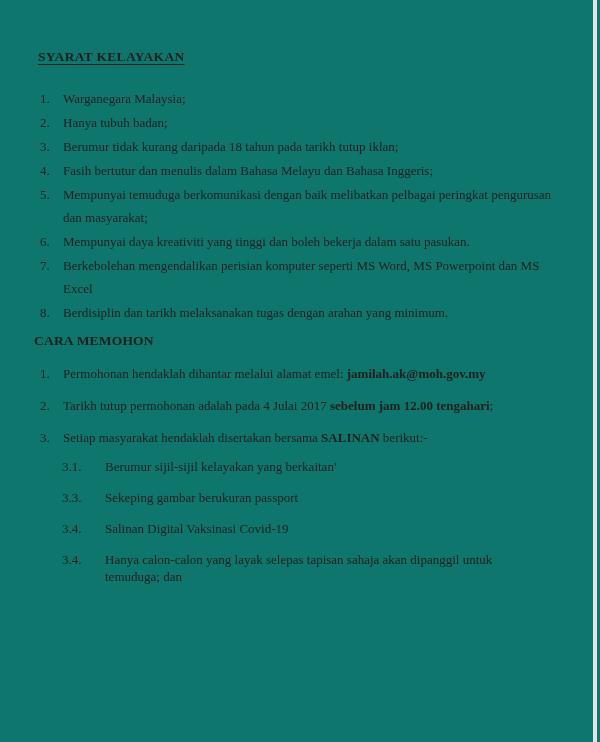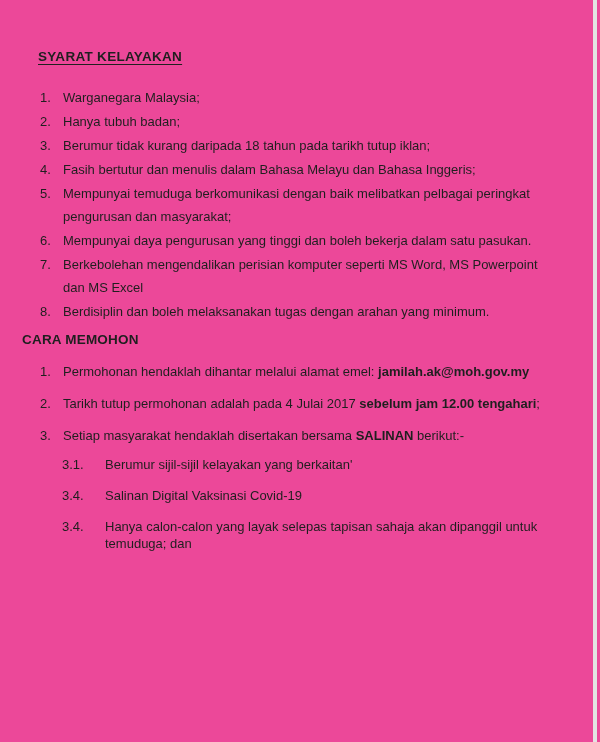--- a/index.html
+++ b/index.html
@@ -1,43 +1,43 @@
 <!DOCTYPE html>
 <html><head>
 <meta charset="utf-8">
 <style>
   html, body { margin: 0; padding: 0; }
   .page {
     position: relative;
     width: 600px;
     height: 742px;
-    background: #ec4899;
+    background: #0f766e;
     overflow: hidden;
-    font-family: Liberation Sans, sans-serif;
+    font-family: Liberation Serif, serif;
     font-size: 13px;
     color: #1f1f1f;
   }
   .edge-line {
     position: absolute;
     top: 0;
     right: 3px;
     width: 4px;
     height: 100%;
     background: #e3e3e3;
   }
   .doc-title {
     margin: 49px 0 0 38px;
     font-size: 13.5px;
     font-weight: 700;
     letter-spacing: 0.3px;
     text-decoration: underline;
     text-underline-offset: 3px;
   }
   .section-title {
-    margin: 9px 0 13px 22px;
+    margin: 9px 0 13px 34px;
     font-size: 13.5px;
     font-weight: 700;
     letter-spacing: 0.2px;
   }
   .list { margin-left: 40px; width: 512px; }
   .main-list { margin-top: 22px; }
   .row {
     display: flex;
     line-height: 23px;
     margin-bottom: 1px;
@@ -74,29 +74,29 @@
     <div class="row">
       <span class="num">4.</span>
       <span class="txt">Fasih bertutur dan menulis dalam Bahasa Melayu dan Bahasa Inggeris;</span>
     </div>
     <div class="row">
       <span class="num">5.</span>
       <span class="txt">Mempunyai temuduga berkomunikasi dengan baik melibatkan pelbagai peringkat pengurusan dan masyarakat;</span>
     </div>
     <div class="row">
       <span class="num">6.</span>
-      <span class="txt">Mempunyai daya pengurusan yang tinggi dan boleh bekerja dalam satu pasukan.</span>
+      <span class="txt">Mempunyai daya kreativiti yang tinggi dan boleh bekerja dalam satu pasukan.</span>
     </div>
     <div class="row">
       <span class="num">7.</span>
       <span class="txt">Berkebolehan mengendalikan perisian komputer seperti MS Word, MS Powerpoint dan MS Excel</span>
     </div>
     <div class="row">
       <span class="num">8.</span>
-      <span class="txt">Berdisiplin dan boleh melaksanakan tugas dengan arahan yang minimum.</span>
+      <span class="txt">Berdisiplin dan tarikh melaksanakan tugas dengan arahan yang minimum.</span>
     </div>
   </div>
 
   <h2 class="section-title">CARA MEMOHON</h2>
 
   <div class="list cara-list">
     <div class="row">
       <span class="num">1.</span>
       <span class="txt"><span>Permohonan hendaklah dihantar melalui alamat emel: </span><b>jamilah.ak@moh.gov.my</b><span></span></span>
     </div>
@@ -109,20 +109,24 @@
       <span class="txt"><span>Setiap masyarakat hendaklah disertakan bersama </span><b>SALINAN</b><span> berikut:-</span></span>
     </div>
   </div>
 
   <div class="list sub-list">
     <div class="row">
       <span class="num">3.1.</span>
       <span class="txt">Berumur sijil-sijil kelayakan yang berkaitan'</span>
     </div>
     <div class="row">
+      <span class="num">3.3.</span>
+      <span class="txt">Sekeping gambar berukuran passport</span>
+    </div>
+    <div class="row">
       <span class="num">3.4.</span>
       <span class="txt">Salinan Digital Vaksinasi Covid-19</span>
     </div>
     <div class="row">
       <span class="num">3.4.</span>
       <span class="txt">Hanya calon-calon yang layak selepas tapisan sahaja akan dipanggil untuk temuduga; dan</span>
     </div>
   </div>
 </div>
 

